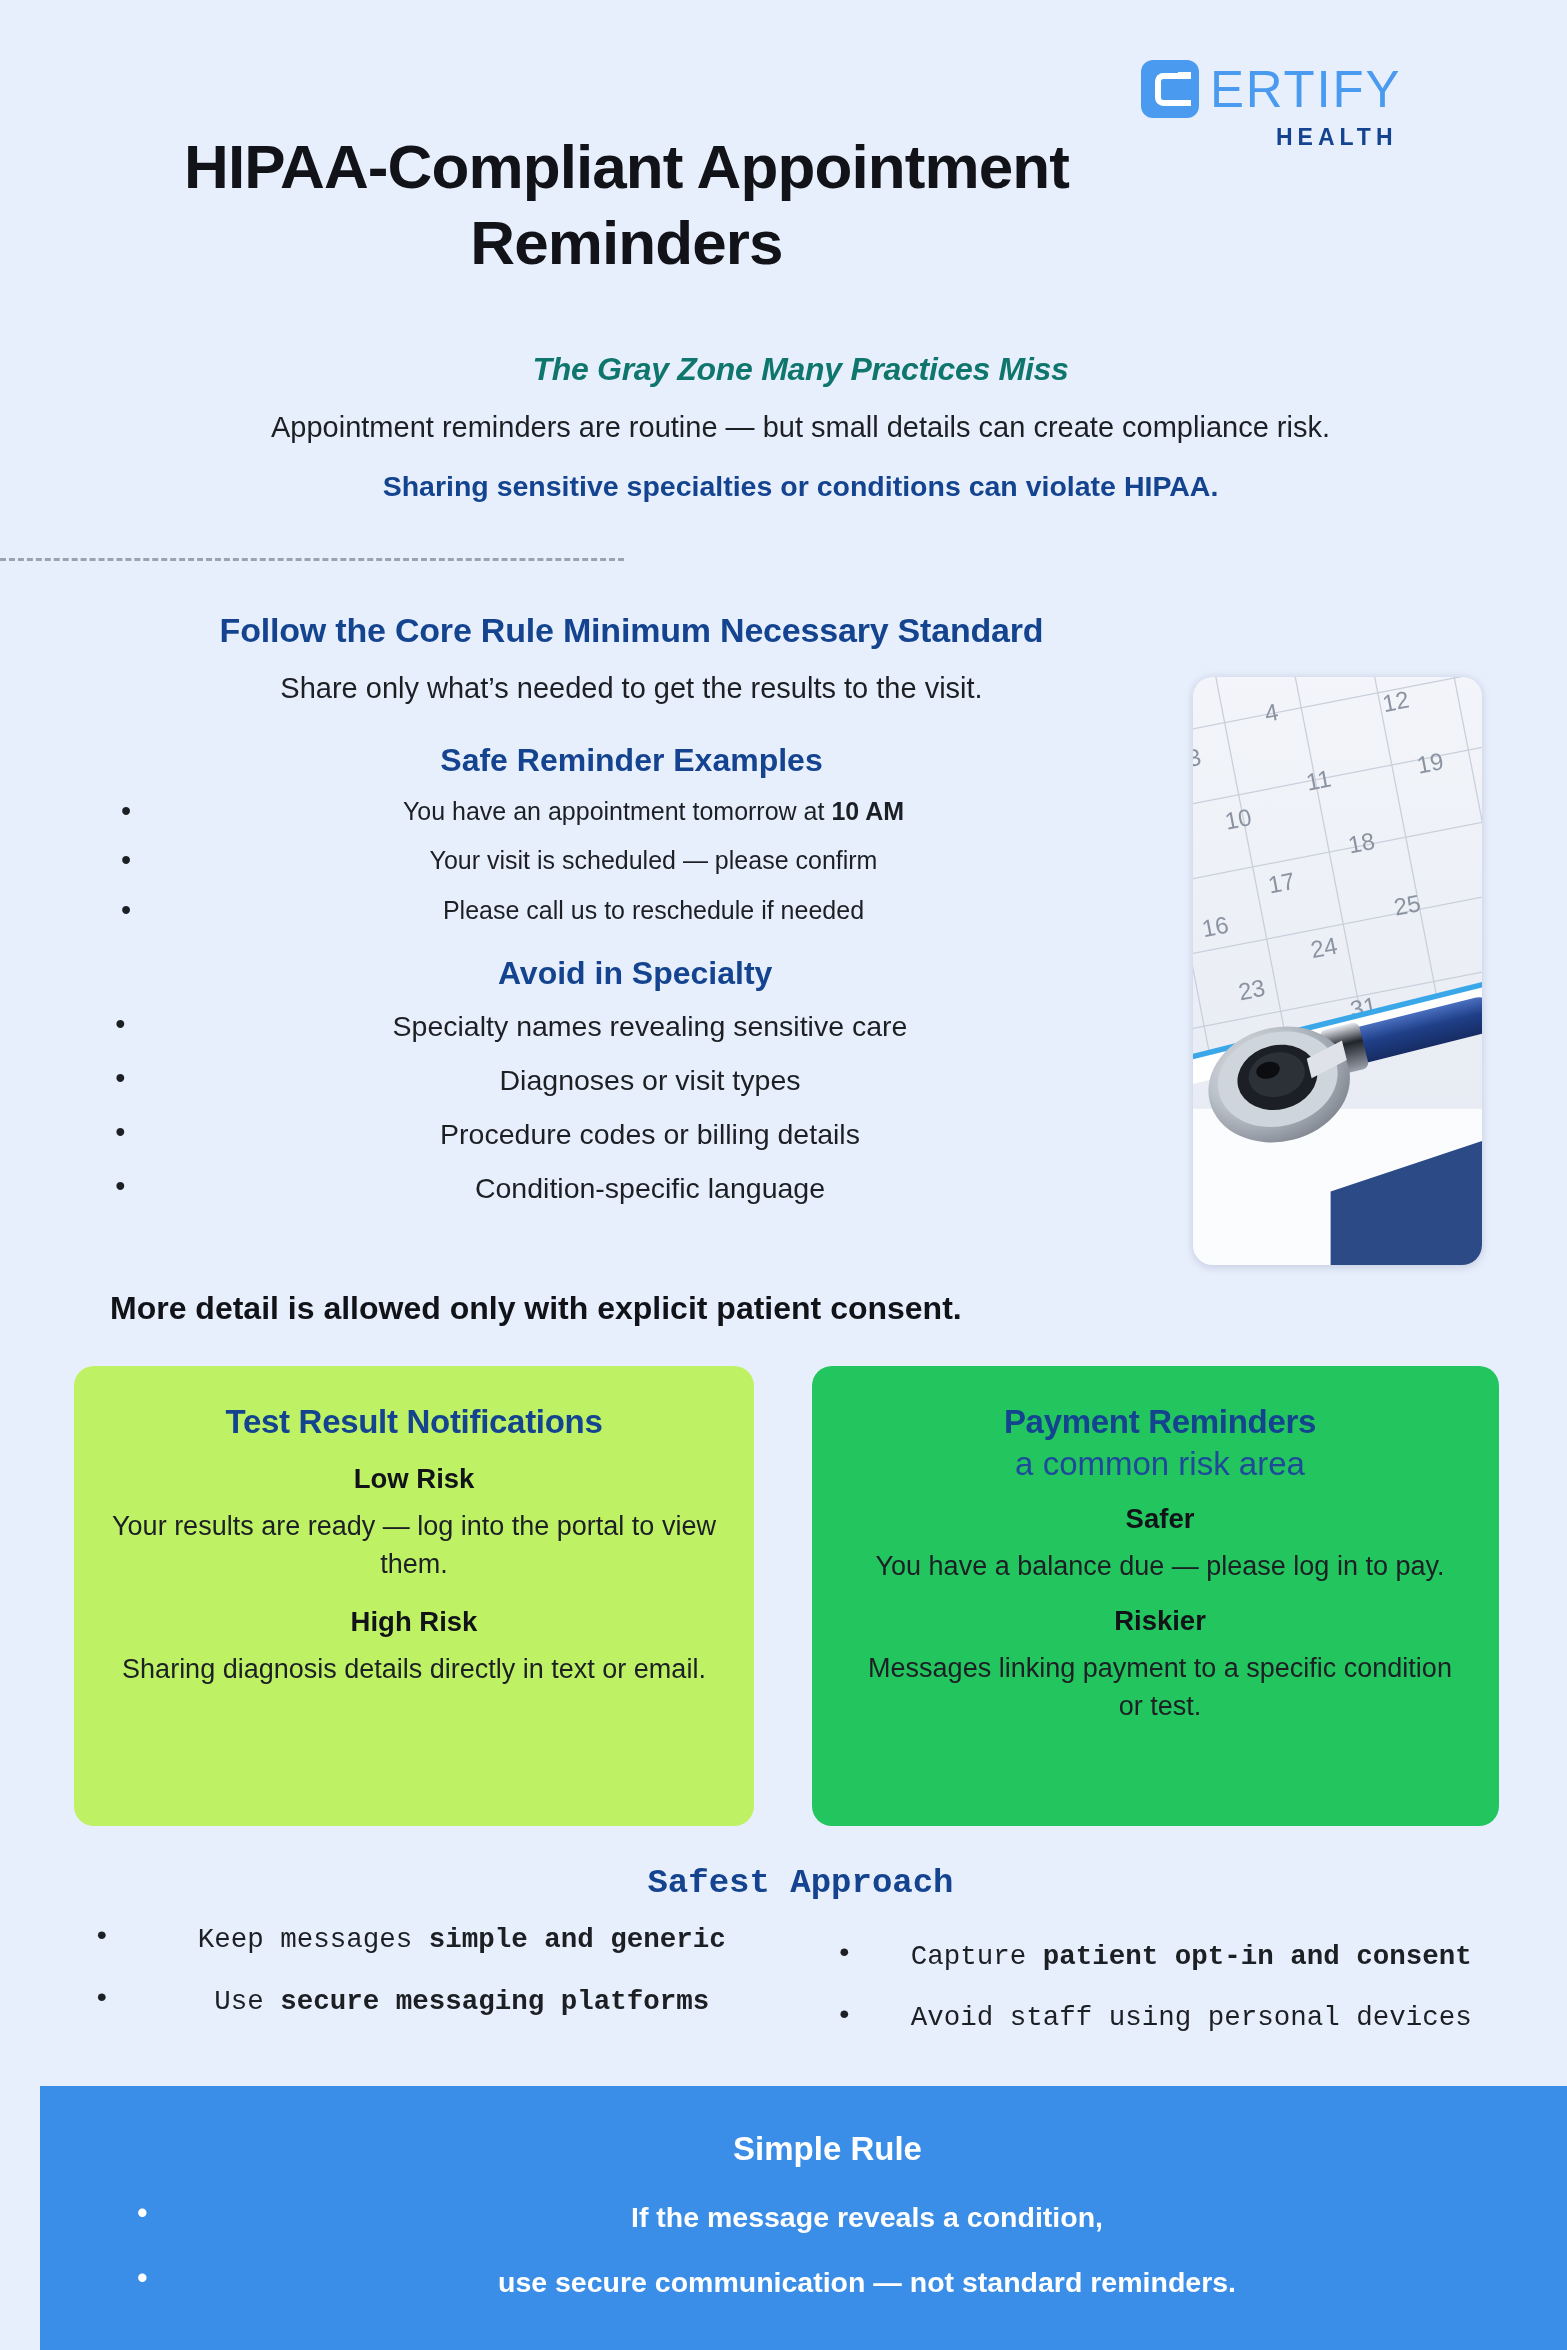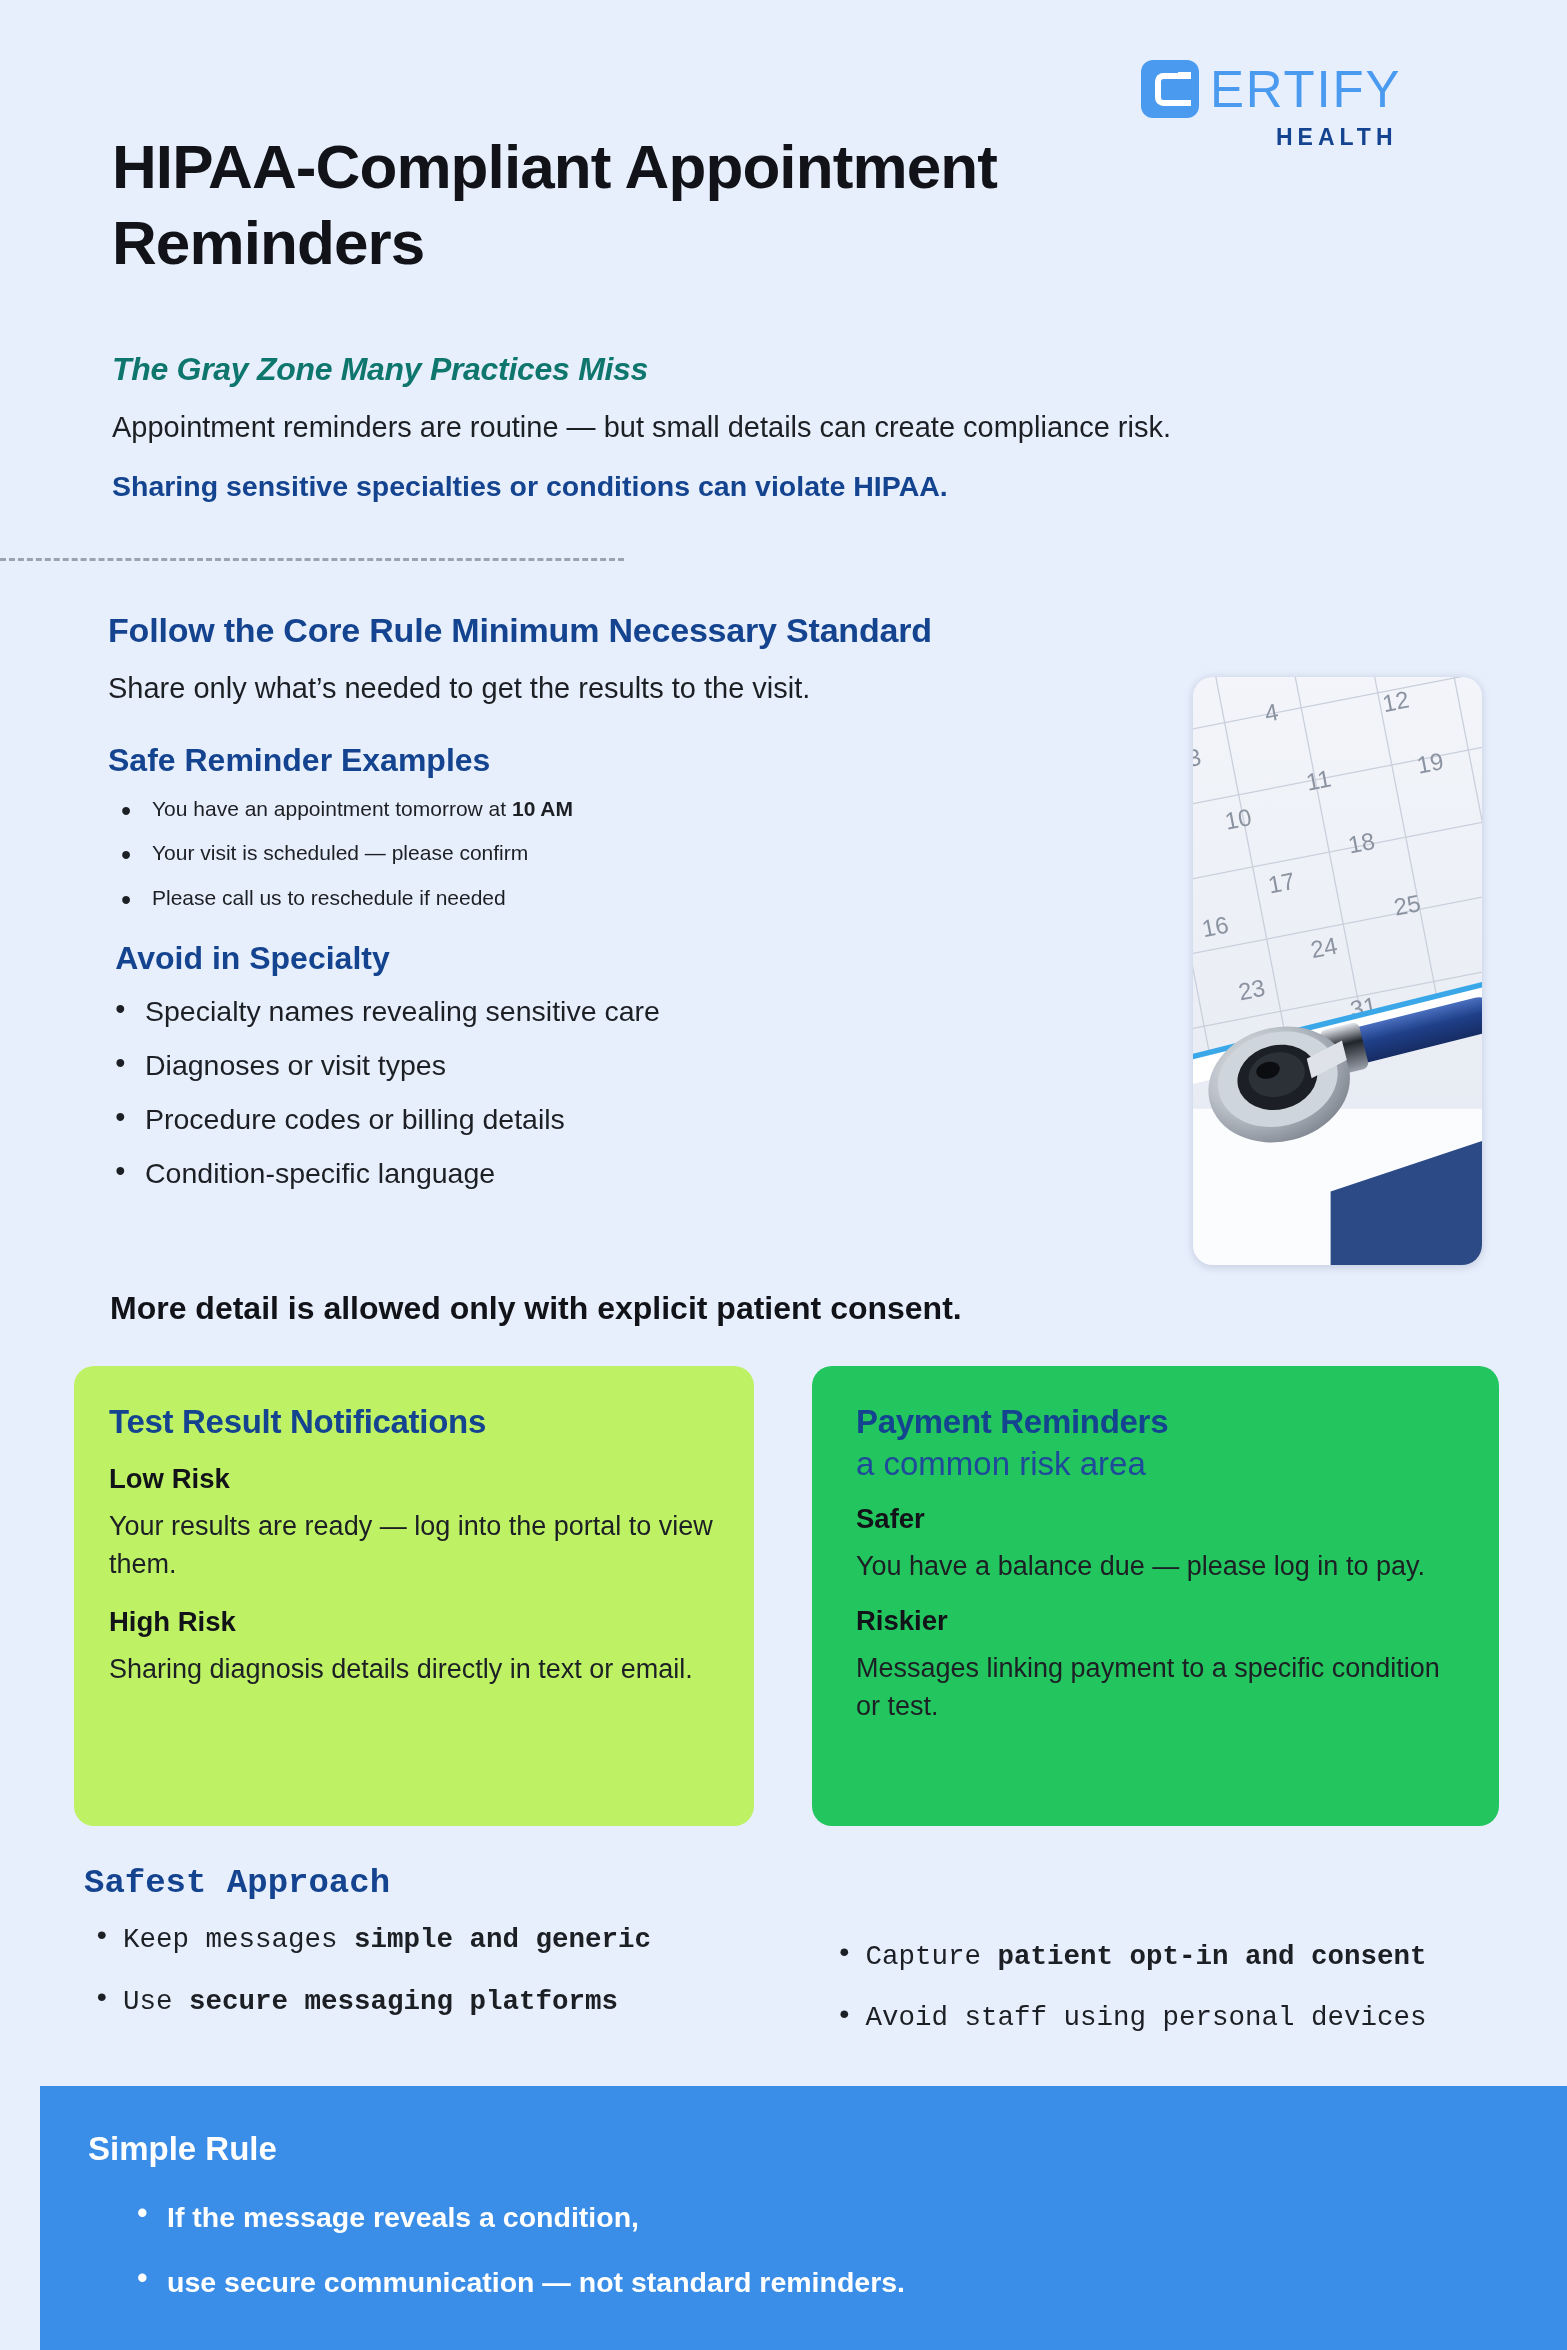--- a/index.html
+++ b/index.html
@@ -2,21 +2,21 @@
 <html style="font-size:14.7px"><head>
 <meta charset="utf-8">
 <style>
   * { margin:0; padding:0; box-sizing:border-box; }
   html,body{
     width:1568px; height:2351px;
     background:#e8effc;
     font-family:"Liberation Sans", sans-serif;
     overflow:hidden;
   }
-  .page{ position:relative; width:1448px; height:2351px; background:#e8effc; }
+  .page{ position:relative; width:1448px; height:2351px; background:#e8effc;text-align:center; }
 
   
   .logo{ position:absolute; left:1141px; top:60px; display:flex; flex-direction:column; align-items:flex-end; }
   .logo-row{ display:flex; align-items:center; gap:11px; }
   .logo-mark{
     width:58px; height:58px; border-radius:12px; background:#4a9bf0;
     display:flex; align-items:center; justify-content:center;
   }
   .logo-mark-inner{
     width:30px; height:33px; border:6.4px solid #ffffff; border-right:none;
@@ -68,21 +68,21 @@
     font-size:34px; font-weight:700; color:#14448f; letter-spacing:-0.2px;
   }
   .core-sub{ margin-top:22px; font-size:29px; color:#1c1f24; }
 
   .h-blue2{
     margin-top:37px; font-size:32px; font-weight:700; color:#14448f;
   }
 
   ul.bullets{ list-style:none; margin-top:16.5px; }
   ul.bullets li{
-    position:relative; padding-left:44px; font-size:21px; color:#1c1f24;
+    position:relative; padding-left:44px; font-size:25px; color:#1c1f24;
     line-height:1.25; margin-bottom:18.4px;
   }
   ul.bullets li:before{
     content:"•"; position:absolute; left:13px; top:-2.8px; font-size:29px; color:#1c1f24;
   }
   ul.bullets b{ font-weight:700; }
 
   .avoid-head{
     margin-top:29px; margin-left:7.3px; font-size:32px; font-weight:700; color:#14448f;
   }

